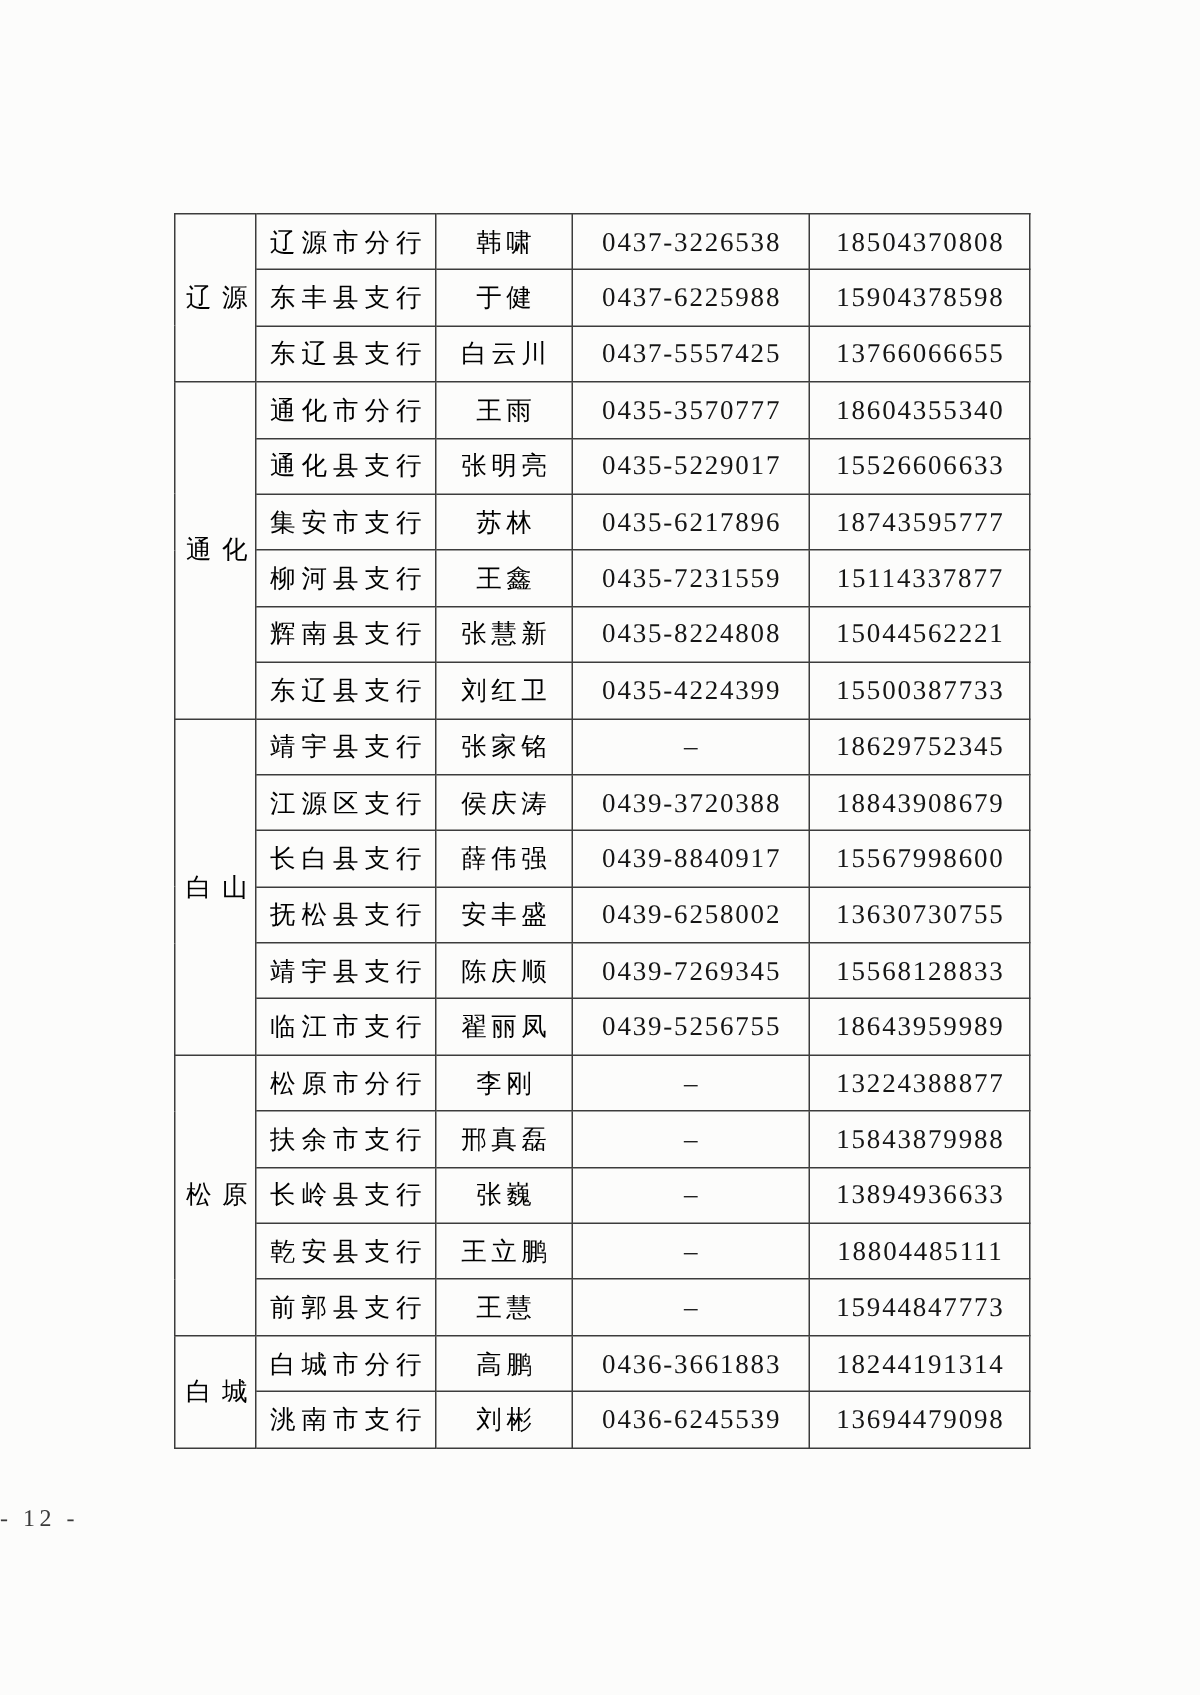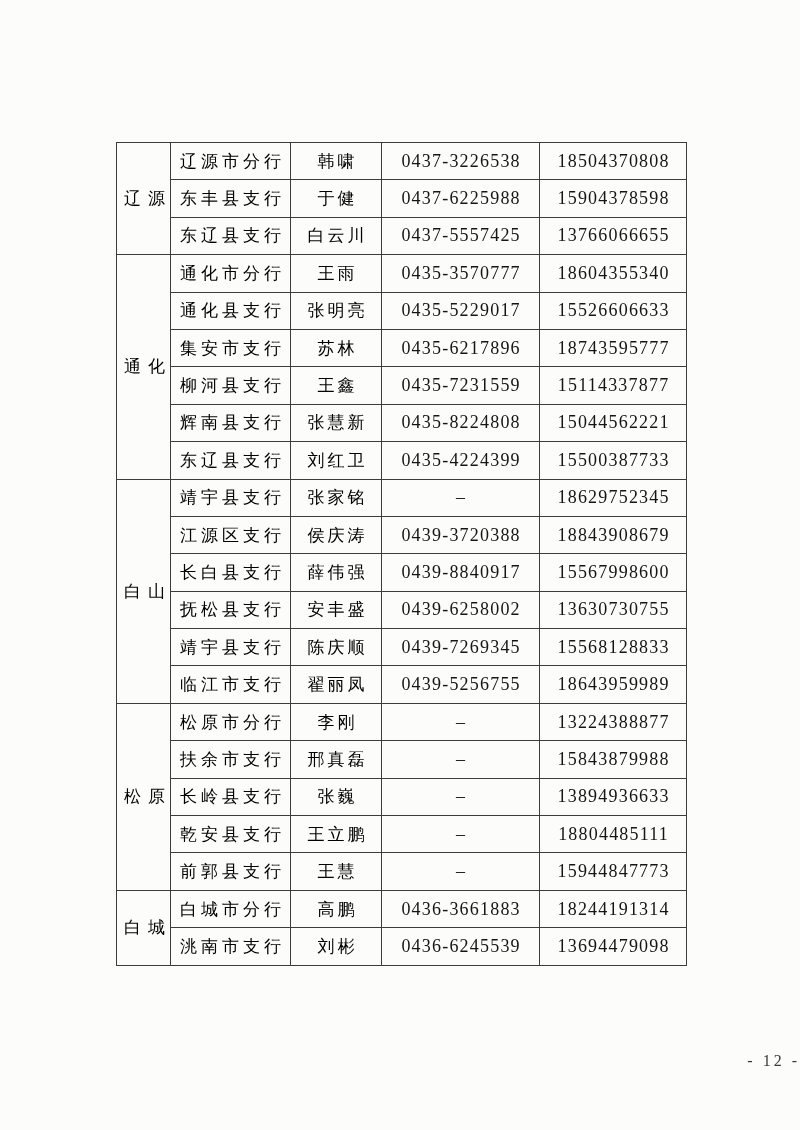--- a/index.html
+++ b/index.html
@@ -53,25 +53,24 @@
     font-family: "Liberation Serif", "DejaVu Serif", serif;
     font-size: 18px;
     letter-spacing: 1.2px;
     padding-left: 1.2px !important;
     color: #151515;
   }
   .page-footer {
     position: absolute;
     top: 1004px; left: 0;
     width: 100%;
-    text-align: right;
+    text-align: left;
     font-size: 16px;
     letter-spacing: 3px;
     color: #3a3a3a;
-    margin-top: 48px;
   }
 </style>
 </head>
 <body>
 
 <div class="page">
 
   <table class="doc-table">
     <colgroup>
       <col style="width:54px">

